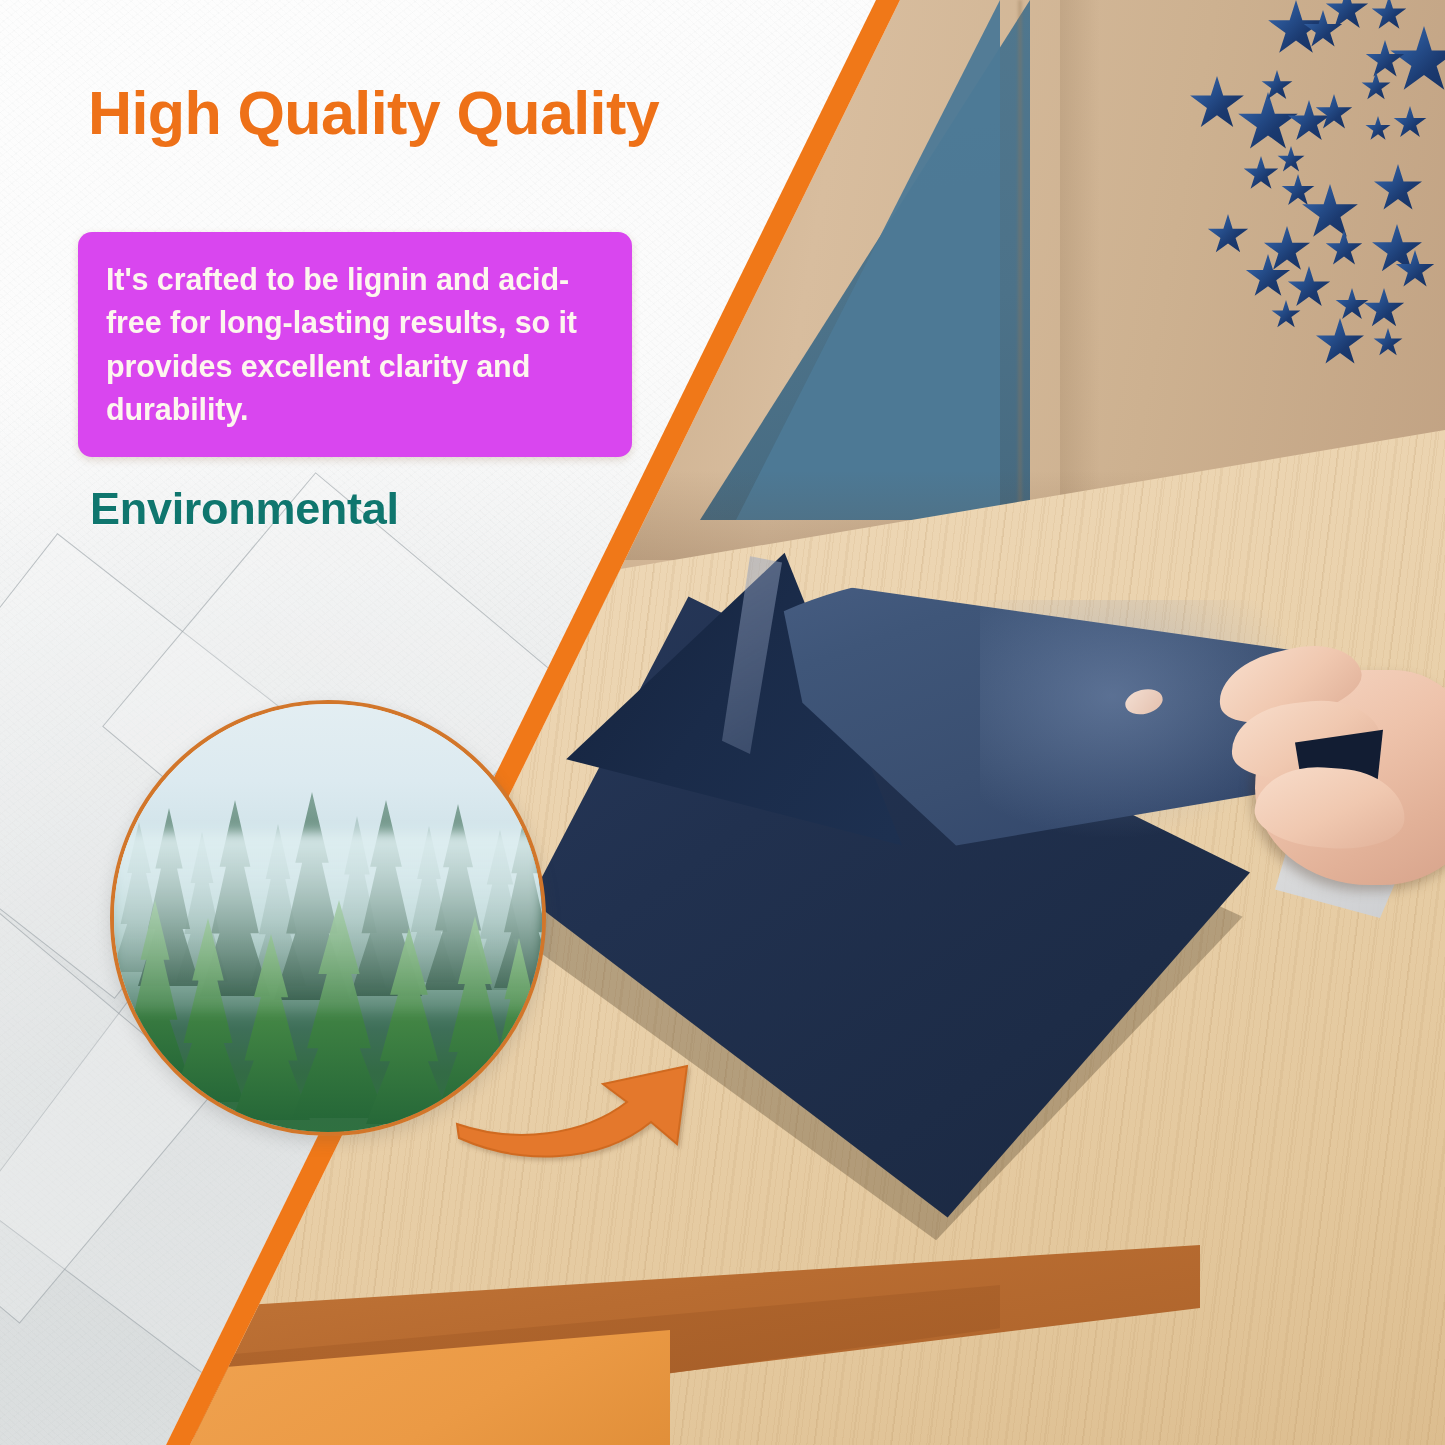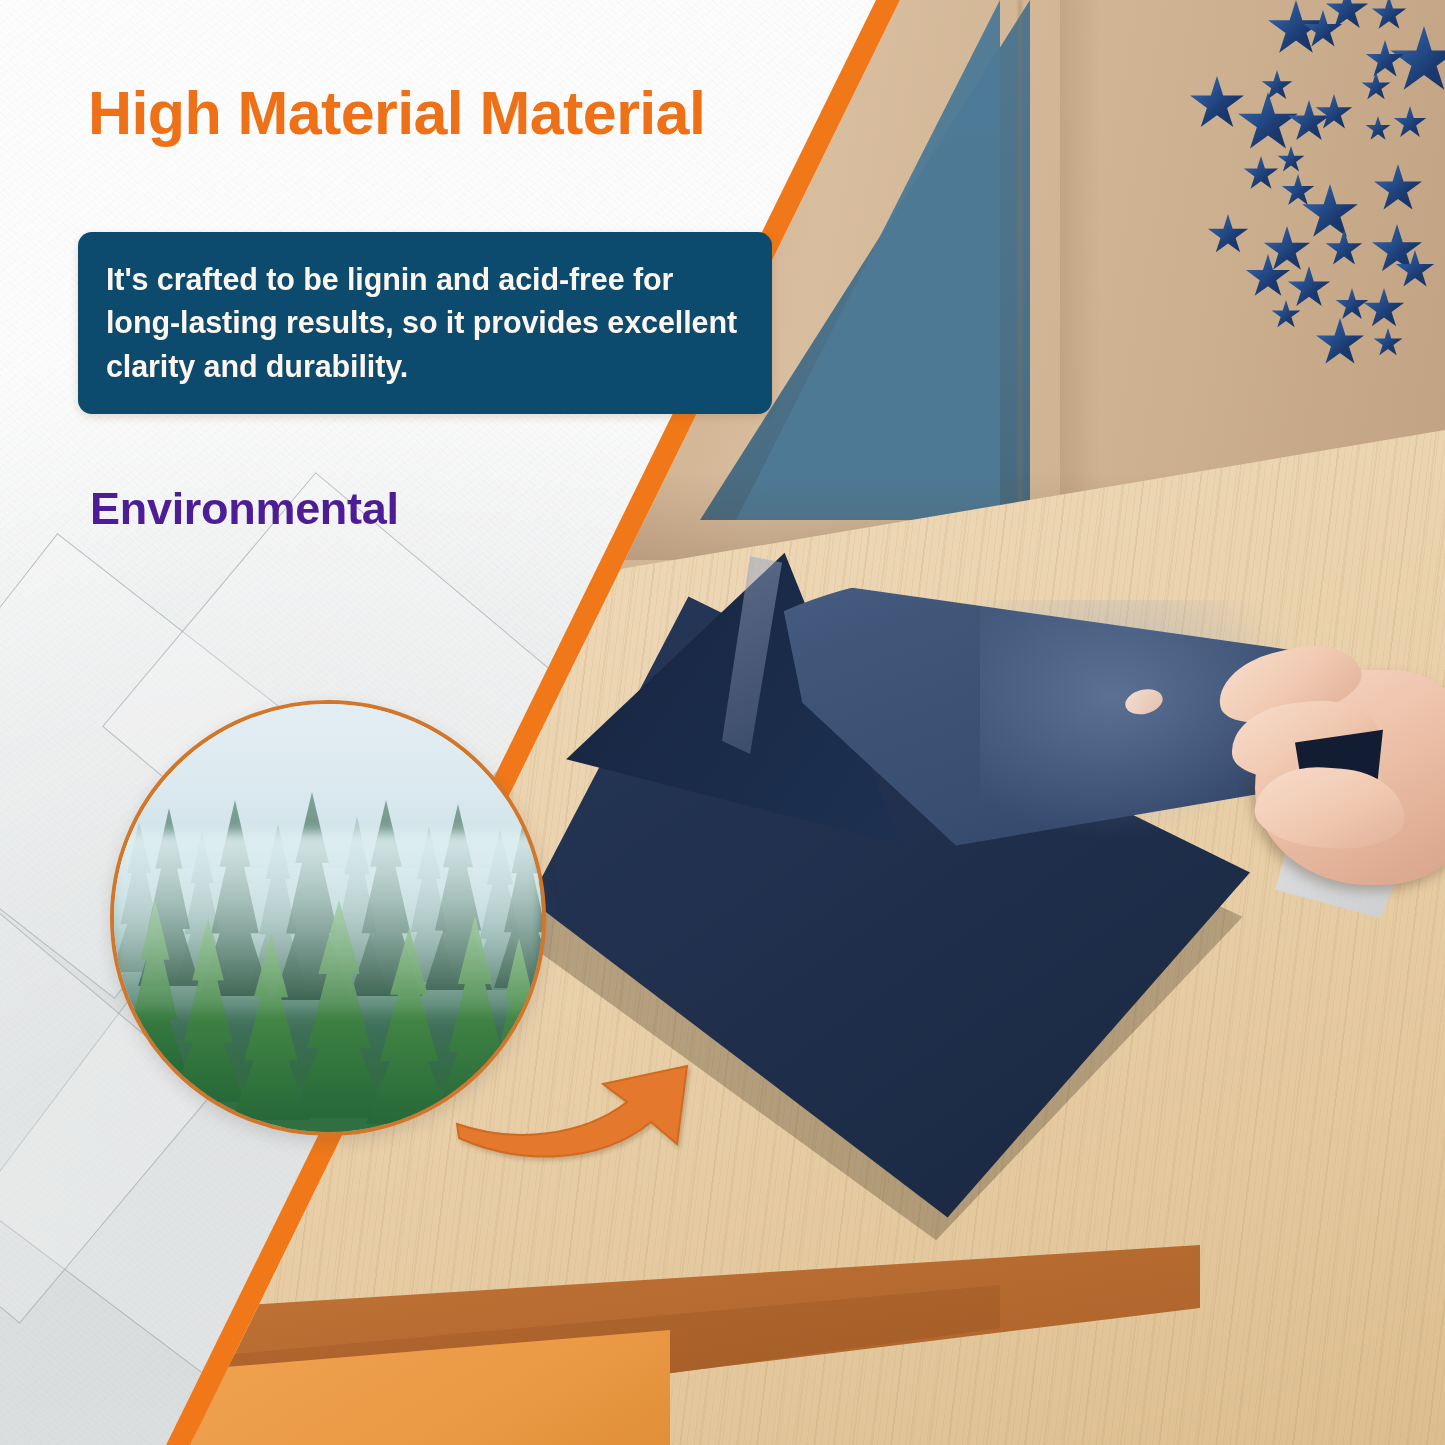--- a/index.html
+++ b/index.html
@@ -230,41 +230,41 @@
     font-weight: 700;
     letter-spacing: -0.6px;
     color: #ee7118;
     font-family: "Liberation Sans", sans-serif;
     text-shadow: 0 1px 0 rgba(255,255,255,0.6);
     white-space: nowrap;
   }
   .callout {
     position: absolute;
     left: 78px; top: 232px;
-    width: 694px;
+    width: 554px;
     box-sizing: border-box;
     padding: 26px 30px 26px 28px;
-    background: #0c4a6e;
+    background: #d946ef;
     border-radius: 14px;
     box-shadow: 0 3px 8px rgba(120,70,20,0.18);
   }
   .callout p {
     margin: 0;
     color: #fdf6ee;
     font-size: 30.5px;
     line-height: 1.42;
     font-weight: 600;
     letter-spacing: -0.1px;
   }
   .subhead {
     position: absolute;
     left: 90px; top: 482px;
     font-size: 45px;
     font-weight: 700;
-    color: #4c1d95;
+    color: #0f766e;
     line-height: 1.22;
     letter-spacing: -0.3px;
     text-shadow: 0 1px 0 rgba(255,255,255,0.55);
   }
 
   
   .forest-circle {
     position: absolute;
     left: 110px; top: 700px;
     width: 428px; height: 428px;
@@ -377,21 +377,21 @@
     <div class="paper-outline p-o2"></div>
     <div class="paper-outline p-o3"></div>
     <div class="paper-outline p-o4"></div>
     <div class="paper-outline p-o5"></div>
   </div>
 
   <svg class="divider" viewBox="0 0 1445 1445">
     <polygon points="876,0 900,0 190,1445 166,1445" fill="#f07818"></polygon>
   </svg>
 
-  <div class="title">High Material Material</div>
+  <div class="title">High Quality Quality</div>
 
   <div class="callout">
     <p>It's crafted to be lignin and acid-free for long-lasting results, so it provides excellent clarity and durability.</p>
   </div>
 
   <div class="subhead">
     <div>Environmental</div>
   </div>
 
   <div class="forest-circle">

